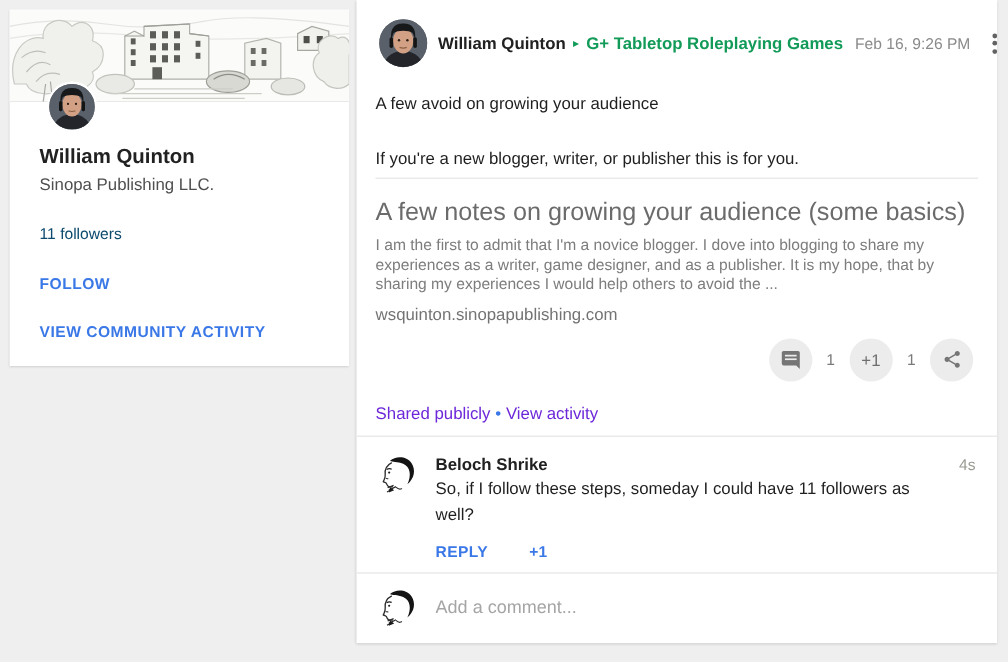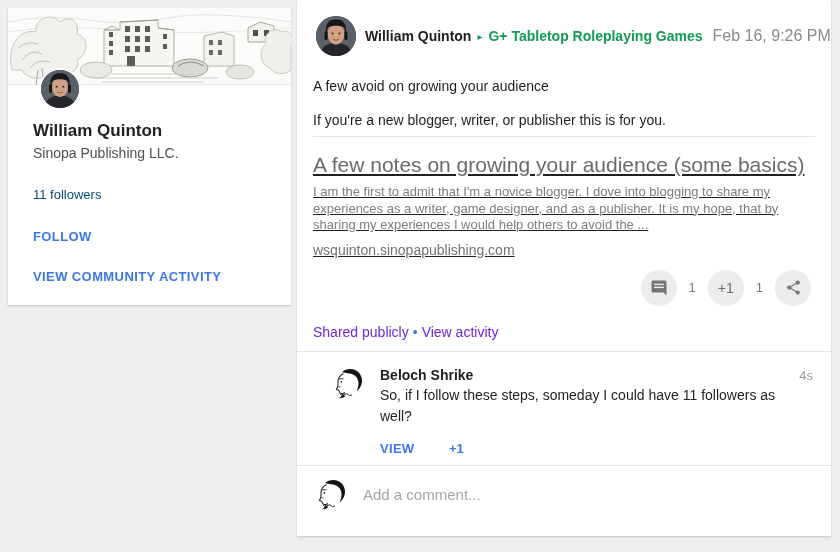--- a/index.html
+++ b/index.html
@@ -30,50 +30,50 @@
   .profile-link.second { margin-top: 25px; }
 
   
   .post-card { left: 297px; top: 0; width: 534px; height: 536px; overflow: hidden; }
   .post-header { display: flex; align-items: center; padding: 16px 12px 0 19px; height: 56px; }
   .post-avatar { width: 40px; height: 40px; border-radius: 50%; overflow: hidden; background: #565b61; flex: 0 0 40px; cursor: pointer; }
   .author-line { display: flex; align-items: center; margin-left: 9px; flex: 1 1 auto; min-width: 0; }
   .author-name { font-size: 14px; font-weight: bold; color: #212121; cursor: pointer; white-space: nowrap; }
   .chevron { color: #129b58; font-size: 10px; margin: 0 6px; }
   .community-link { font-size: 14px; font-weight: bold; color: #129b58; cursor: pointer; white-space: nowrap; }
-  .timestamp { margin-left: auto; font-size: 16px; color: #8a8a8a; white-space: nowrap; padding-left: 10px; }
+  .timestamp { margin-left: auto; font-size: 13px; color: #8a8a8a; white-space: nowrap; padding-left: 10px; }
   .more-btn { width: 24px; height: 24px; margin-left: 8px; display: flex; flex-direction: column;
               align-items: center; justify-content: center; gap: 2.5px; cursor: pointer; flex: 0 0 24px; }
   .more-btn i { width: 4px; height: 4px; border-radius: 50%; background: #636363; }
 
   .post-text { padding: 0 16px; font-size: 14px; line-height: 17px; color: #1f1f1f; }
   .post-text.l1 { margin-top: 22px; }
-  .post-text.l2 { margin-top: 17px; }
+  .post-text.l2 { margin-top: 29px; }
 
   .divider { height: 1px; background: #e5e5e5; }
   .divider.inset { margin: 7px 16px 0; }
 
-  .link-preview { padding: 0 16px; cursor: pointer; text-decoration: underline; }
+  .link-preview { padding: 0 16px; cursor: pointer; }
   .link-title { margin-top: 14px; font-size: 21px; line-height: 28px; color: #6b6b6b; white-space: nowrap; }
   .link-desc { margin-top: 5px; font-size: 13px; line-height: 16.5px; color: #7d7d7d; width: 506px; }
   .link-url { margin-top: 8px; font-size: 14px; color: #737373; }
 
   .actions { display: flex; align-items: center; justify-content: flex-end; margin-top: 12px; padding-right: 20px; }
   .action-circle {
     width: 36px; height: 36px; border-radius: 50%; background: #ececec;
     display: flex; align-items: center; justify-content: center; cursor: pointer;
   }
   .action-count { font-size: 13px; color: #7a7a7a; margin: 0 12px; cursor: pointer; }
   .plus-one-glyph { font-size: 14px; color: #6e6e6e; font-weight: normal; }
 
   .share-row { margin-top: 18px; padding: 0 16px 11px; font-size: 14px; }
   .share-row a { color: #6d28d9; text-decoration: none; cursor: pointer; }
   .share-row .sep { color: #3b78e7; margin: 0 4px; }
 
-  .comment { display: flex; padding: 15px 16px 0 19px; height: 113px; margin-left: 17px; }
+  .comment { display: flex; padding: 15px 16px 0 19px; height: 113px; }
   .comment-avatar, .composer-avatar { width: 33px; height: 33px; flex: 0 0 33px; cursor: pointer; background:#fff; }
   .comment-body { margin-left: 14px; flex: 1 1 auto; }
   .comment-top { display: flex; align-items: baseline; }
   .comment-author { font-size: 14px; font-weight: bold; color: #212121; cursor: pointer; }
   .comment-time { margin-left: auto; font-size: 13px; color: #9b9b94; padding-right: 2px; }
   .comment-text { margin-top: 2px; font-size: 14px; line-height: 21px; color: #1f1f1f; max-width: 408px; }
   .comment-actions { margin-top: 12px; }
   .comment-actions a { text-decoration: none; cursor: pointer; color: #3b78e7; }
   .reply-link { font-size: 13px; font-weight: bold; letter-spacing: .3px; }
   .comment-plus-one { font-size: 13px; font-weight: bold; margin-left: 30px; }
@@ -240,21 +240,21 @@
         <path d="M14,27 Q16.5,29.5 19,28" stroke="#333" fill="none"></path>
       </svg>
     </div>
     <div class="comment-body">
       <div class="comment-top">
         <a class="comment-author">Beloch Shrike</a>
         <span class="comment-time">4s</span>
       </div>
       <p class="comment-text">So, if I follow these steps, someday I could have 11 followers as well?</p>
       <div class="comment-actions">
-        <a class="reply-link">VIEW</a>
+        <a class="reply-link">REPLY</a>
         <a class="comment-plus-one">+1</a>
       </div>
     </div>
   </div>
 
   <div class="divider"></div>
 
   <div class="add-comment">
     <div class="composer-avatar">
       <svg width="33" height="33" viewBox="0 0 33 33">

